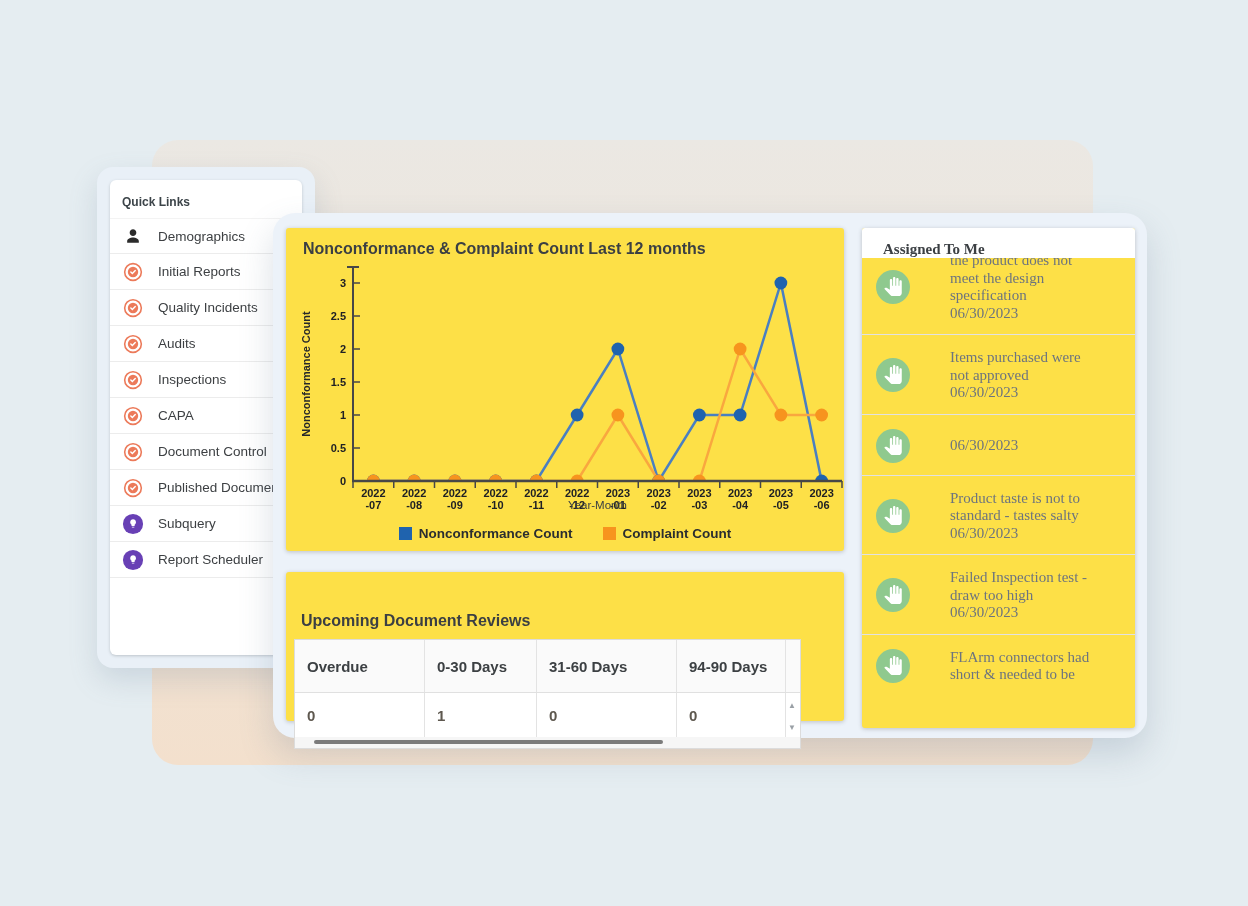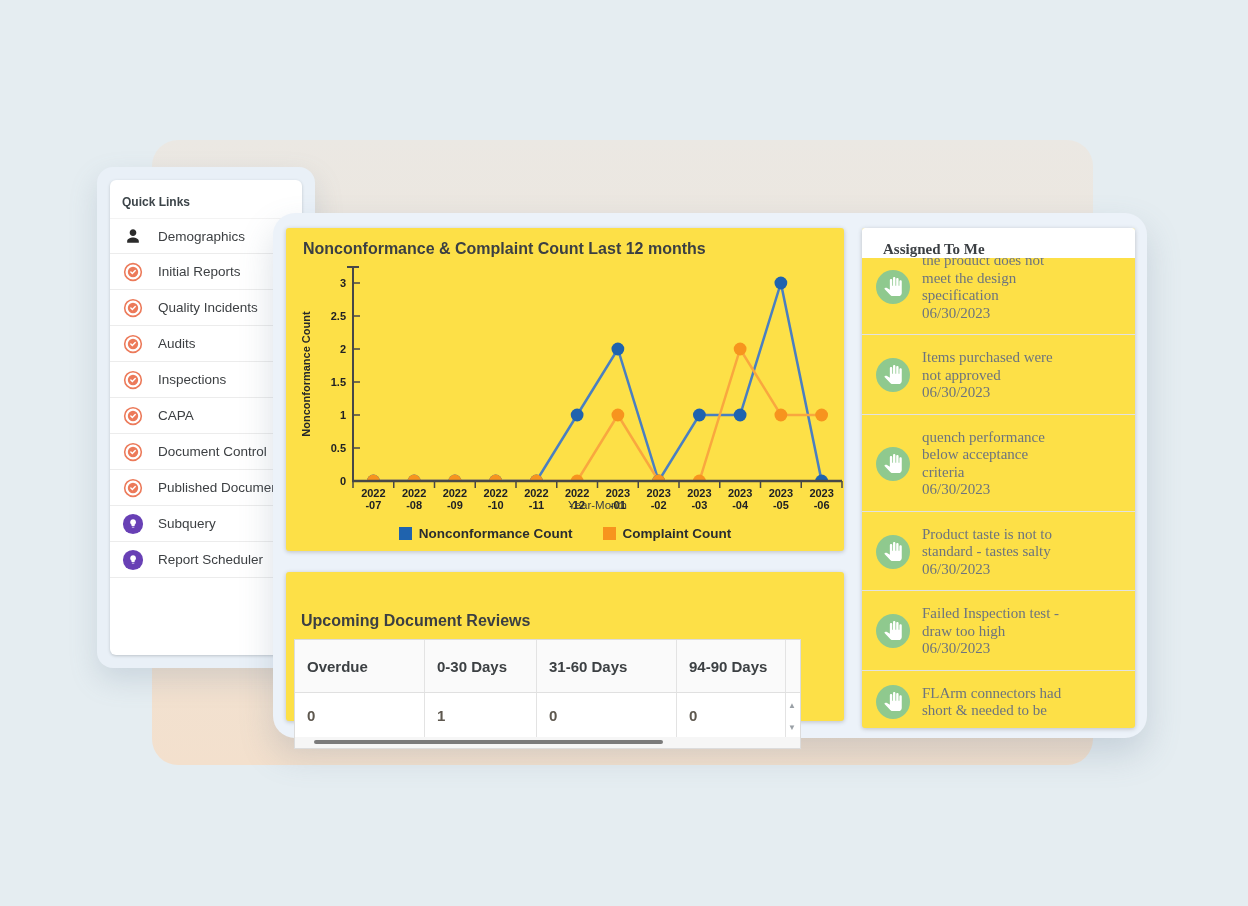--- a/index.html
+++ b/index.html
@@ -50,21 +50,21 @@
              align-items:center; }
   .v-arrow { font-size:8px; color:#9aa0a6; line-height:8px; cursor:pointer; }
   .v-arrow.up { margin-top:62px; } .v-arrow.down { margin-top:14px; }
   .h-scroll { position:relative; height:11px; background:#f6f6f6; }
   .h-thumb { position:absolute; left:19px; top:3px; width:349px; height:4px; background:#7b7b7b; border-radius:2px; cursor:pointer; }
 
   
   .assigned-header { position:absolute; top:0; left:0; right:0; height:30px; background:#fff; z-index:2;
                      padding:13px 0 0 21px; font-size:15px; font-weight:bold; color:#3b3f43; }
   .assigned-list { padding-top:24px; }
-  .as-item { display:flex; align-items:center; gap:12px; padding:14px 14px 12px 14px; border-bottom:1px solid #e2e2e2; cursor:pointer; }
+  .as-item { display:flex; align-items:center; gap:40px; padding:14px 14px 12px 14px; border-bottom:1px solid #e2e2e2; cursor:pointer; }
   .as-item.first { padding-top:0; }
   .as-item:last-child { border-bottom:none; }
   .as-ico { flex:0 0 34px; height:34px; }
   .as-text { font-size:15px; line-height:17.5px; color:#6d747e; white-space:pre-line; }
 </style>
 </head>
 <body>
 
 <div class="backdrop"></div>
 
@@ -337,23 +337,20 @@
           </div>
         </div>
         <div class="as-item">
           <span class="as-ico"><svg width="34" height="34" viewBox="0 0 24 24">
               <circle cx="12" cy="12" r="12" fill="#8fc98e"></circle>
               <g transform="translate(5.3,5.0) scale(0.56)">
                 <path d="M23 5.5V20c0 2.2-1.8 4-4 4h-7.3c-1.08 0-2.1-.43-2.85-1.19L1 14.83s1.26-1.23 1.3-1.25c.22-.19.49-.29.79-.29.22 0 .42.06.6.16.04.01 4.31 2.46 4.31 2.46V4c0-.83.67-1.5 1.5-1.5S11 3.17 11 4v7h1V1.5c0-.83.67-1.5 1.5-1.5S15 .67 15 1.5V11h1V2.5c0-.83.67-1.5 1.5-1.5s1.5.67 1.5 1.5V11h1V5.5c0-.83.67-1.5 1.5-1.5s1.5.67 1.5 1.5z" fill="#ffffff"></path>
               </g>
             </svg></span>
           <div>
-            <div class="as-text">quench performance
-below acceptance
-criteria</div>
             <div class="as-text">06/30/2023</div>
           </div>
         </div>
         <div class="as-item">
           <span class="as-ico"><svg width="34" height="34" viewBox="0 0 24 24">
               <circle cx="12" cy="12" r="12" fill="#8fc98e"></circle>
               <g transform="translate(5.3,5.0) scale(0.56)">
                 <path d="M23 5.5V20c0 2.2-1.8 4-4 4h-7.3c-1.08 0-2.1-.43-2.85-1.19L1 14.83s1.26-1.23 1.3-1.25c.22-.19.49-.29.79-.29.22 0 .42.06.6.16.04.01 4.31 2.46 4.31 2.46V4c0-.83.67-1.5 1.5-1.5S11 3.17 11 4v7h1V1.5c0-.83.67-1.5 1.5-1.5S15 .67 15 1.5V11h1V2.5c0-.83.67-1.5 1.5-1.5s1.5.67 1.5 1.5V11h1V5.5c0-.83.67-1.5 1.5-1.5s1.5.67 1.5 1.5z" fill="#ffffff"></path>
               </g>
             </svg></span>

